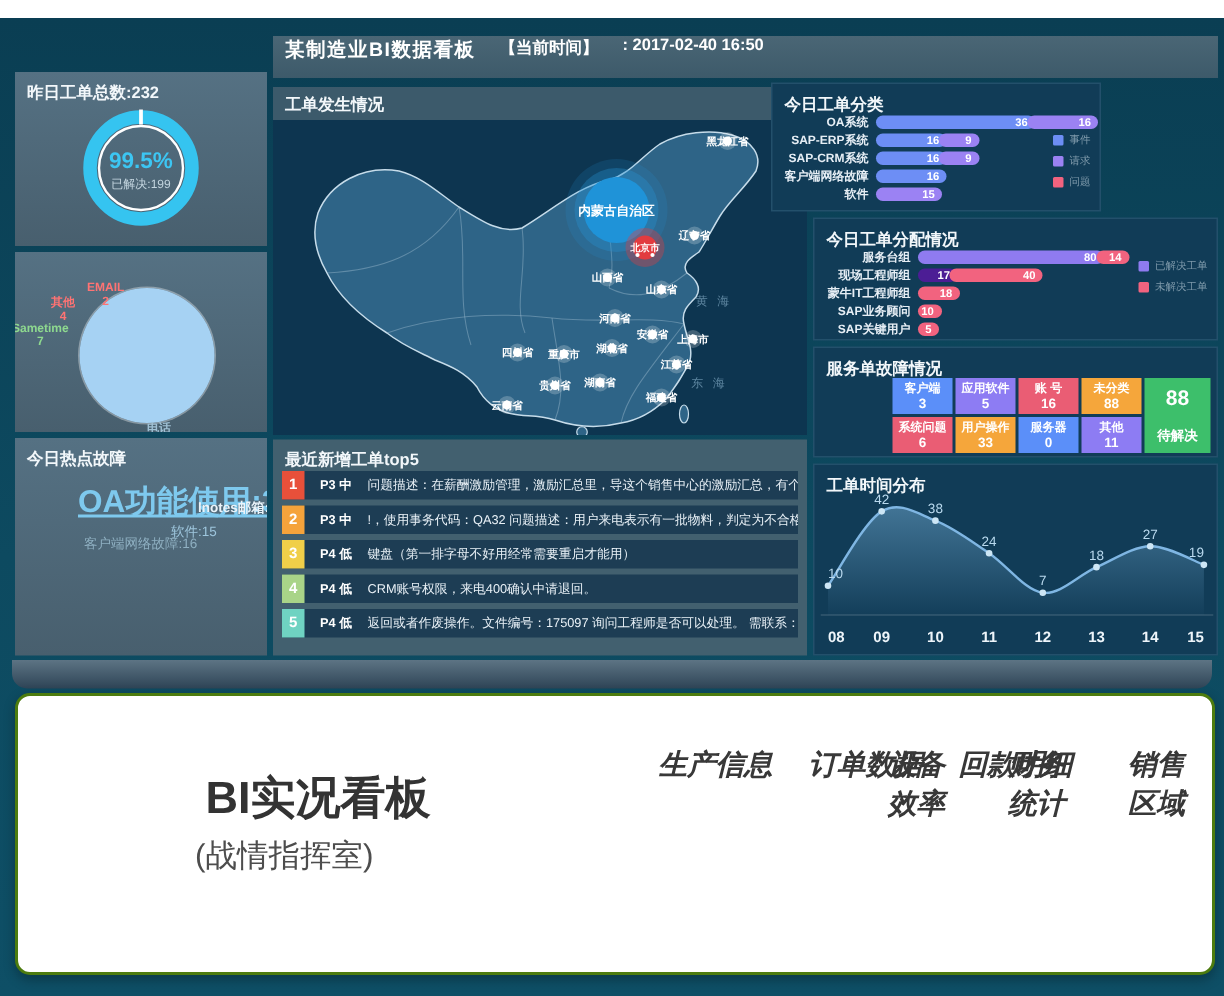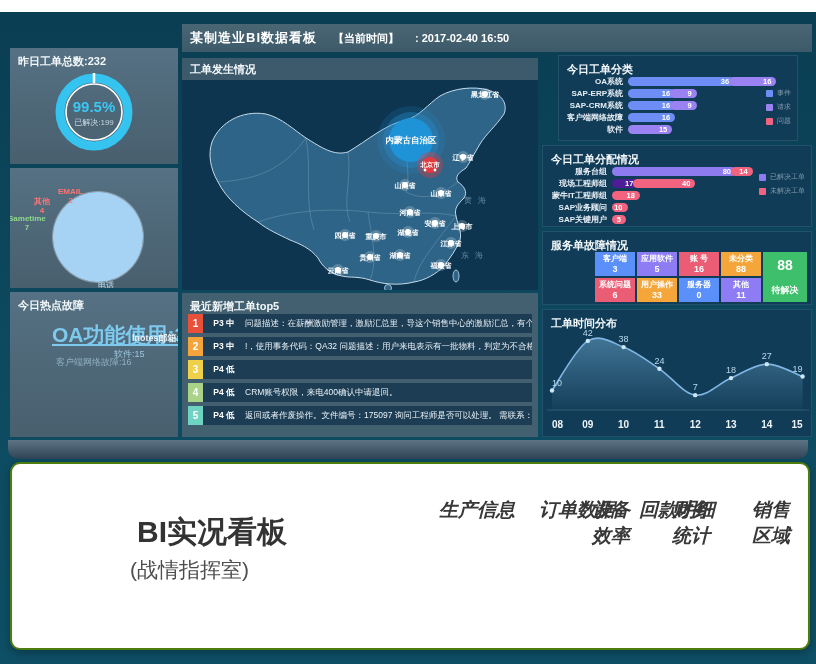--- a/index.html
+++ b/index.html
@@ -3,36 +3,36 @@
 <meta charset="utf-8">
 <style>
   html,body{margin:0;padding:0;background:#fff;}
   .stage{position:relative;width:816px;height:664px;background:#fff;overflow:hidden;
          font-family:"Liberation Sans",sans-serif;}
   .teal{position:absolute;left:0;top:12px;width:816px;height:652px;
         background:linear-gradient(180deg,#0a3e53 0%,#0d4a60 55%,#0e4f66 100%);}
   .bezel{position:absolute;left:8px;top:440px;width:800px;height:19px;
          background:linear-gradient(180deg,#5d7484,#2e4456);border-radius:0 0 10px 10px;}
   .hdr{position:absolute;left:182px;top:24px;width:630px;height:28px;
-       background:linear-gradient(180deg,#4a6675,#3d5a6a);display:flex;align-items:center;
+       background:linear-gradient(180deg,#4a6675,#3d5a6a);display:flex;
        gap:16px;padding-left:8px;color:#fff;box-sizing:border-box;}
   .hdr .t1{font-size:13px;font-weight:bold;letter-spacing:1px;}
   .hdr .t2{font-size:11px;font-weight:bold;}
   .panel{position:absolute;box-sizing:border-box;overflow:hidden;}
   .lp{background:linear-gradient(180deg,#557183,#485f6e);}
   .rp{background:#113c57;border:1px solid rgba(120,170,200,.18);}
   .ptitle{font-size:11px;font-weight:bold;color:#f2f7fa;padding:6px 8px 0;}
   #p-yesterday{left:10px;top:48px;width:168px;height:116px;}
   #p-source{left:10px;top:168px;width:168px;height:120px;}
   #p-hotspot{left:10px;top:292px;width:168px;height:145px;}
   #p-maphead{left:182px;top:58px;width:356px;height:22px;background:#3c5a6b;}
   #p-maphead .ptitle{padding-top:4px;}
   #p-map{left:182px;top:80px;width:356px;height:210px;background:#0d3550;}
   #p-top5{left:182px;top:293px;width:356px;height:144px;background:#42606f;}
-  #p-classify{left:558px;top:55px;width:240px;height:86px;}
+  #p-classify{left:514px;top:55px;width:220px;height:86px;}
   #p-assign{left:542px;top:145px;width:270px;height:82px;}
   #p-faults{left:542px;top:231px;width:270px;height:74px;}
   #p-time{left:542px;top:309px;width:270px;height:128px;}
   
   .donut-svg{position:absolute;left:0;top:14px;}
   
   #pie{position:absolute;left:43px;top:24px;width:90px;height:90px;border-radius:50%;
        box-shadow:0 0 0 1px rgba(255,255,255,.35);}
   .callout{position:absolute;font-size:8px;font-weight:bold;text-align:center;line-height:9px;white-space:nowrap;}
   
@@ -223,20 +223,21 @@
           <div class="t5txt">问题描述：在薪酬激励管理，激励汇总里，导这个销售中心的激励汇总，有个人（000409）应该是有的，但是没</div>
         </div>
         <div class="t5row">
           <div class="t5num" style="background: rgb(245, 163, 59);">2</div>
           <div class="t5pri">P3 中</div>
           <div class="t5txt">!，使用事务代码：QA32 问题描述：用户来电表示有一批物料，判定为不合格，在SAP里也通过QA32决策为?</div>
         </div>
         <div class="t5row">
           <div class="t5num" style="background: rgb(240, 207, 73);">3</div>
           <div class="t5pri">P4 低</div>
+          <div class="t5txt">键盘（第一排字母不好用经常需要重启才能用）</div>
         </div>
         <div class="t5row">
           <div class="t5num" style="background: rgb(169, 212, 136);">4</div>
           <div class="t5pri">P4 低</div>
           <div class="t5txt">CRM账号权限，来电400确认中请退回。</div>
         </div>
         <div class="t5row">
           <div class="t5num" style="background: rgb(111, 211, 194);">5</div>
           <div class="t5pri">P4 低</div>
           <div class="t5txt">返回或者作废操作。文件编号：175097 询问工程师是否可以处理。 需联系：0048467 13463331633 郭志敏</div>

